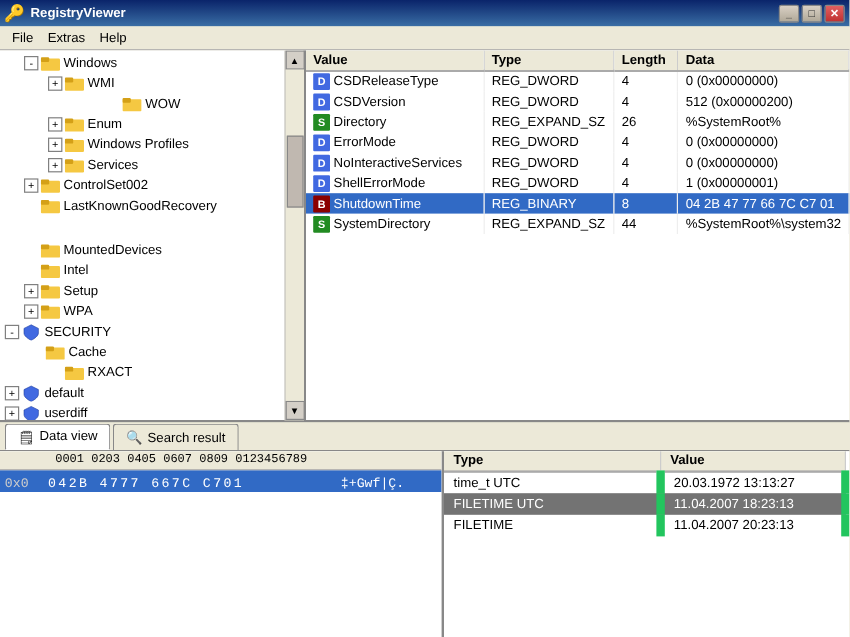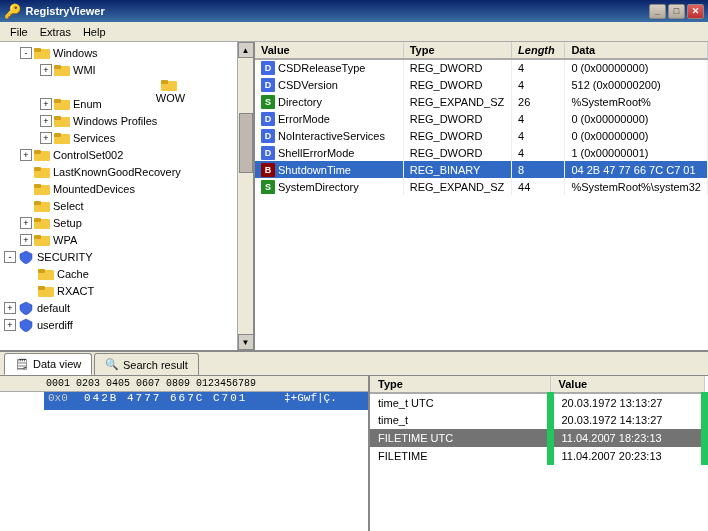--- a/index.html
+++ b/index.html
@@ -223,24 +223,23 @@
       background: #ece9d8;
       border-bottom: 1px solid #aaa;
       padding: 2px 6px;
       font-family: 'Courier New', monospace;
       font-size: 11px;
       gap: 4px;
     }
 
     .hex-row {
       display: flex;
-      align-items: flex-start;
+      align-items: flex-end;
       height: 18px;
       padding: 0 4px;
-      margin-left: 44px;
     }
     .hex-row.selected { background: #316ac5; color: white; }
     .hex-addr { width: 36px; color: #888; }
     .hex-row.selected .hex-addr { color: #ccc; }
     .hex-bytes { flex: 1; letter-spacing: 1px; }
     .hex-ascii { width: 80px; }
 
     .value-panel {
       flex: 1;
       overflow: hidden;
@@ -363,21 +362,21 @@
         <span class="expand-btn">+</span>
         <span class="folder-icon">
           <svg width="16" height="14" viewBox="0 0 16 14">
               <rect x="0" y="3" width="16" height="10" rx="1" fill="#f5c842"></rect>
               <rect x="0" y="2" width="7" height="4" rx="1" fill="#d4a017"></rect>
             </svg>
         </span>
         <span>WMI</span>
       </div>
 
-      <div class="tree-node" style="padding-left: 88px; flex-direction: column;">
+      <div class="tree-node" style="padding-left: 88px;">
         <span class="expand-spacer"></span>
         <span class="folder-icon">
           <svg width="16" height="14" viewBox="0 0 16 14">
               <rect x="0" y="3" width="16" height="10" rx="1" fill="#f5c842"></rect>
               <rect x="0" y="2" width="7" height="4" rx="1" fill="#d4a017"></rect>
             </svg>
         </span>
         <span>WOW</span>
       </div>
 
@@ -429,40 +428,40 @@
         <span class="expand-spacer"></span>
         <span class="folder-icon">
           <svg width="16" height="14" viewBox="0 0 16 14">
               <rect x="0" y="3" width="16" height="10" rx="1" fill="#f5c842"></rect>
               <rect x="0" y="2" width="7" height="4" rx="1" fill="#d4a017"></rect>
             </svg>
         </span>
         <span>LastKnownGoodRecovery</span>
       </div>
 
+      <div class="tree-node" style="padding-left: 20px; margin-top: 20px;">
+        <span class="expand-spacer"></span>
+        <span class="folder-icon">
+          <svg width="16" height="14" viewBox="0 0 16 14">
+              <rect x="0" y="3" width="16" height="10" rx="1" fill="#f5c842"></rect>
+              <rect x="0" y="2" width="7" height="4" rx="1" fill="#d4a017"></rect>
+            </svg>
+        </span>
+        <span>MountedDevices</span>
+      </div>
+
       <div class="tree-node" style="padding-left: 20px;">
         <span class="expand-spacer"></span>
         <span class="folder-icon">
           <svg width="16" height="14" viewBox="0 0 16 14">
               <rect x="0" y="3" width="16" height="10" rx="1" fill="#f5c842"></rect>
               <rect x="0" y="2" width="7" height="4" rx="1" fill="#d4a017"></rect>
             </svg>
         </span>
-        <span>MountedDevices</span>
-      </div>
-
-      <div class="tree-node" style="padding-left: 20px;">
-        <span class="expand-spacer"></span>
-        <span class="folder-icon">
-          <svg width="16" height="14" viewBox="0 0 16 14">
-              <rect x="0" y="3" width="16" height="10" rx="1" fill="#f5c842"></rect>
-              <rect x="0" y="2" width="7" height="4" rx="1" fill="#d4a017"></rect>
-            </svg>
-        </span>
-        <span>Select</span>
+        <span>Intel</span>
       </div>
 
       <div class="tree-node" style="padding-left: 20px;">
         <span class="expand-btn">+</span>
         <span class="folder-icon">
           <svg width="16" height="14" viewBox="0 0 16 14">
               <rect x="0" y="3" width="16" height="10" rx="1" fill="#f5c842"></rect>
               <rect x="0" y="2" width="7" height="4" rx="1" fill="#d4a017"></rect>
             </svg>
         </span>
@@ -495,21 +494,21 @@
         <span class="folder-icon">
           <svg width="16" height="14" viewBox="0 0 16 14">
               <rect x="0" y="3" width="16" height="10" rx="1" fill="#f5c842"></rect>
               <rect x="0" y="2" width="7" height="4" rx="1" fill="#d4a017"></rect>
             </svg>
         </span>
         <span>Cache</span>
       </div>
 
 
-      <div class="tree-node" style="padding-left: 24px;">
+      <div class="tree-node" style="padding-left: 40px;">
         <span class="expand-spacer"></span>
         <span class="folder-icon">
           <svg width="16" height="14" viewBox="0 0 16 14">
               <rect x="0" y="3" width="16" height="10" rx="1" fill="#f5c842"></rect>
               <rect x="0" y="2" width="7" height="4" rx="1" fill="#d4a017"></rect>
             </svg>
         </span>
         <span>RXACT</span>
       </div>
 
@@ -544,21 +543,21 @@
     </div>
   </div>
 
   <div class="right-panel">
     <div class="table-scroll">
       <table class="registry-table">
         <thead>
           <tr>
             <th style="width:170px;">Value</th>
             <th style="width:110px;">Type</th>
-            <th style="width:60px;font-style:italic;">Length</th>
+            <th style="width:60px;">Length</th>
             <th>Data</th>
           </tr>
         </thead>
         <tbody id="registry-tbody">
         <tr>
       <td>
         <span class="value-cell">
           <span class="row-icon icon-d">D</span>
           <span>CSDReleaseType</span>
         </span>
@@ -681,24 +680,20 @@
         <tr>
           <th style="width:180px;">Type</th>
           <th>Value</th>
         </tr>
       </thead>
       <tbody id="value-tbody">
       <tr>
       <td>time_t UTC</td>
       <td>20.03.1972 13:13:27</td>
     </tr>
-          <tr>
-      <td>time_t</td>
-      <td>20.03.1972 14:13:27</td>
-    </tr>
           <tr class="selected">
       <td>FILETIME UTC</td>
       <td>11.04.2007 18:23:13</td>
     </tr>
           <tr>
       <td>FILETIME</td>
       <td>11.04.2007 20:23:13</td>
     </tr>
         </tbody>
     </table>

